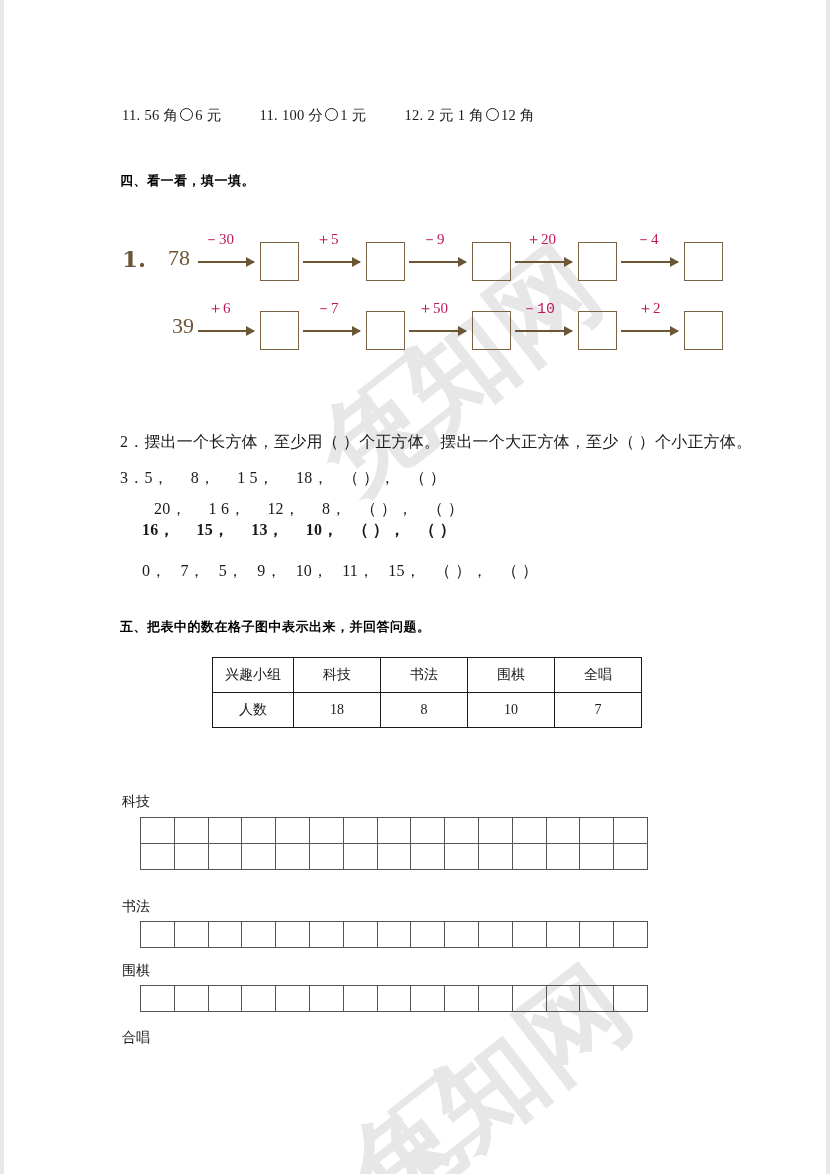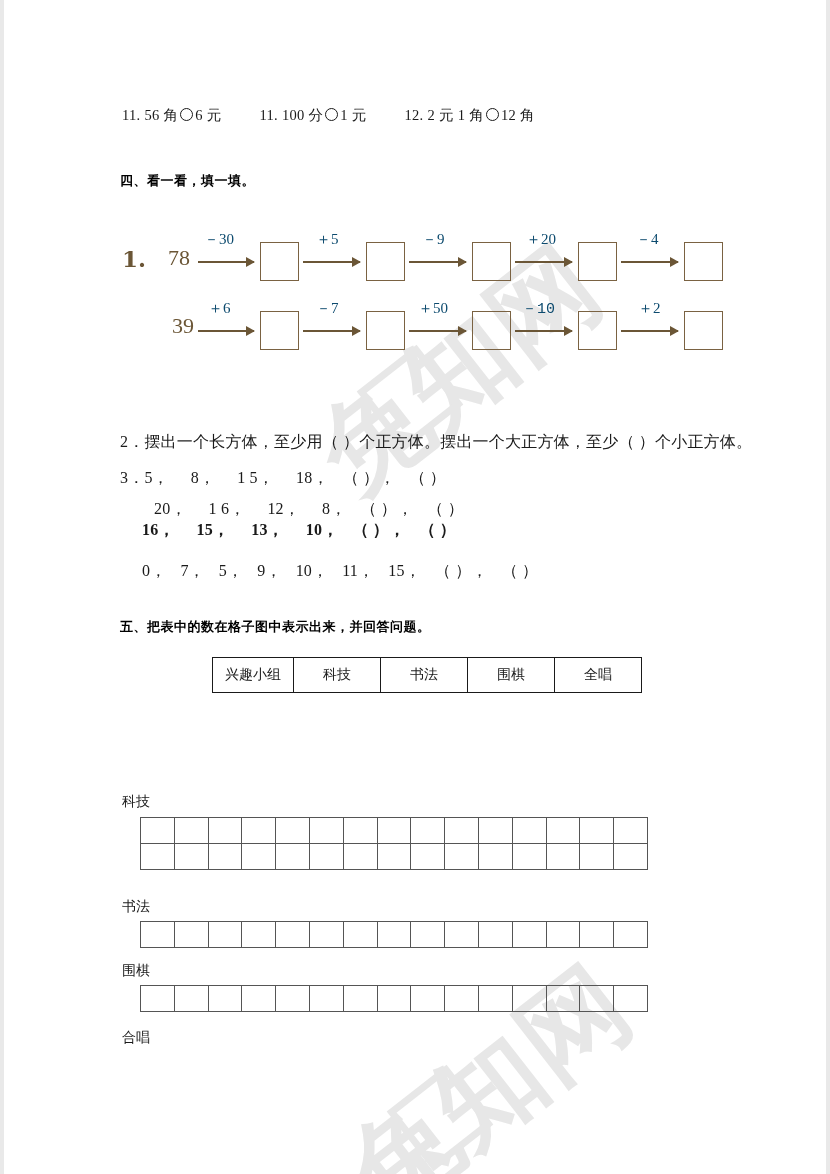--- a/index.html
+++ b/index.html
@@ -117,21 +117,21 @@
     color: #6b5636;
     font-family: "Liberation Serif", serif;
     margin-left: 14px;
   }
   .start-r1 { left: 34px; top: 20px; }
   .start-r2 { left: 38px; top: 88px; }
 
   .op-label {
     position: absolute;
     font-size: 15px;
-    color: #0c4a6e;
+    color: #be185d;
     white-space: nowrap;
   }
   .arrow {
     position: absolute;
     height: 2px;
     background: #6b5636;
   }
   .arrow::after {
     content: "";
     position: absolute;
@@ -310,20 +310,27 @@
 
     <table class="data-table">
       <tbody>
         <tr>
           <td class="label-cell">兴趣小组</td>
           <td class="value-cell">科技</td>
           <td class="value-cell">书法</td>
           <td class="value-cell">围棋</td>
           <td class="value-cell">全唱</td>
         </tr>
+        <tr>
+          <td class="label-cell">人数</td>
+          <td class="value-cell">18</td>
+          <td class="value-cell">8</td>
+          <td class="value-cell">10</td>
+          <td class="value-cell">7</td>
+        </tr>
       </tbody>
     </table>
 
     <div class="grid-label lbl-keji">科技</div>
     <div class="grid grid-keji">
       <div class="grid-row">
         <div class="grid-cell"></div>
           <div class="grid-cell"></div>
           <div class="grid-cell"></div>
           <div class="grid-cell"></div>

